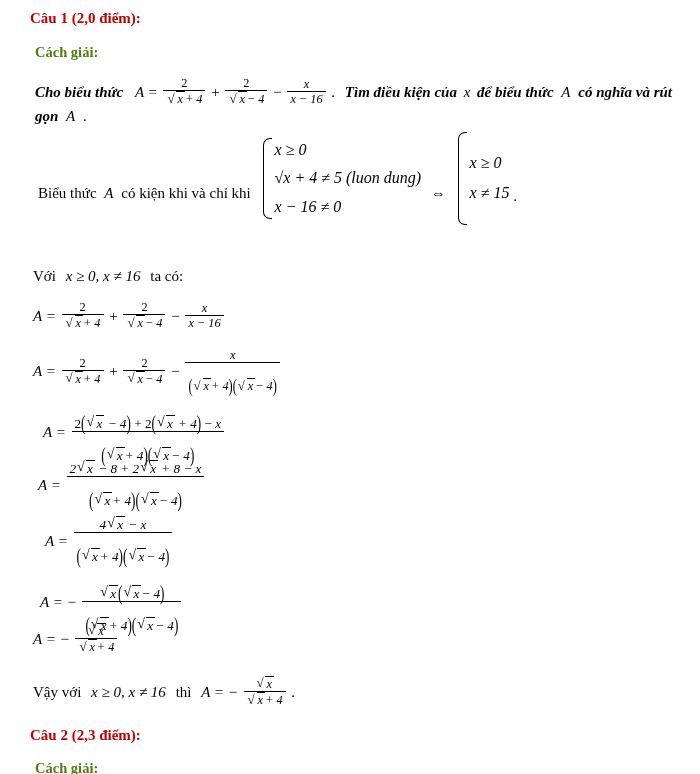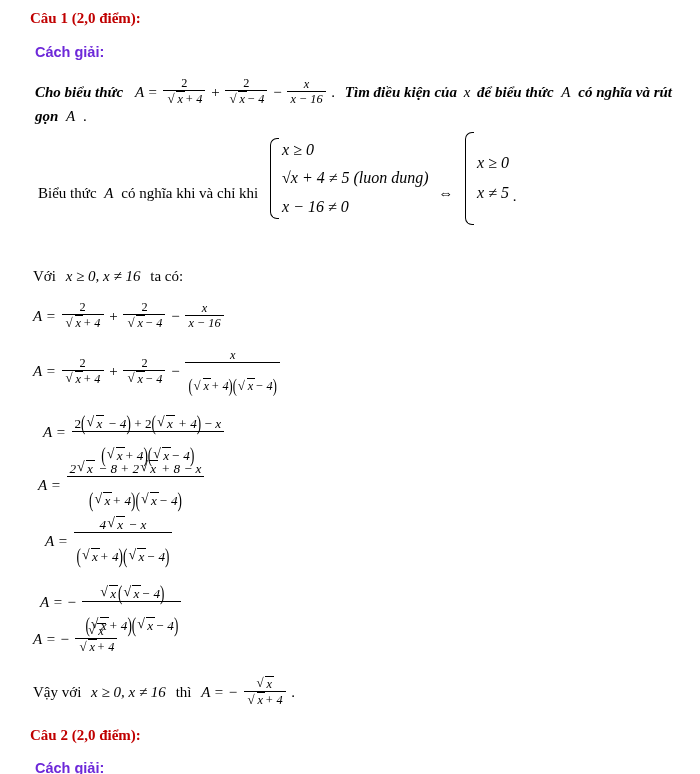--- a/index.html
+++ b/index.html
@@ -21,24 +21,24 @@
     height: 774px;
     padding: 0;
   }
   .heading {
     color: #c00000;
     font-weight: bold;
     font-size: 15px;
     font-family: "Liberation Serif", serif;
   }
   .subheading {
-    color: #6d28d9;
+    color: #4d7c0f;
     font-weight: bold;
     font-size: 14.5px;
-    font-family: Liberation Sans, sans-serif;
+    font-family: Liberation Serif, serif;
   }
   .row { position: absolute; }
   .mathline {
     font-family: "Liberation Serif", serif;
     font-size: 15px;
   }
   .it { font-style: italic; }
   .bi { font-style: italic; font-weight: bold; }
 
   
@@ -148,31 +148,31 @@
     <span class="cursive" style="margin:0 4px;">A</span>
     <span class="bi">có nghĩa và rút gọn</span>
     <span class="cursive" style="margin:0 4px;">A</span>
     <span>.</span>
   </div>
 
   <div class="row mathline" style="left:38px; top:130px; width:640px;">
     <span style="display:inline-block; vertical-align:middle; padding-top:30px;">
       <span>Biểu thức</span>
       <span class="cursive" style="margin:0 4px;">A</span>
-      <span>có nghĩa khi và chỉ khi</span>
+      <span>có kiện khi và chỉ khi</span>
     </span>
     <span class="sys" style="vertical-align:middle; margin-left:6px;">
       <span class="line it">x ≥ 0</span>
       <span class="line it">√x + 4 ≠ 5 (luon dung)</span>
       <span class="line it">x − 16 ≠ 0</span>
     </span>
     <span style="display:inline-block; vertical-align:middle; padding-top:30px; margin:0 6px;">⇔</span>
     <span class="sys sys2" style="vertical-align:middle; padding-top:18px; padding-bottom:18px;">
       <span class="line it">x ≥ 0</span>
-      <span class="line it">x ≠ 5</span>
+      <span class="line it">x ≠ 15</span>
     </span>
     <span style="display:inline-block; vertical-align:middle; padding-top:36px;">.</span>
   </div>
 
 
   <div class="row mathline" style="left:33px; top:268px;">
     <span>Với</span>
     <span class="it" style="margin:0 6px;">x ≥ 0,  x ≠ 16</span>
     <span>ta có:</span>
   </div>
@@ -276,17 +276,17 @@
     <span class="it" style="margin:0 6px;">x ≥ 0,  x ≠ 16</span>
     <span>thì</span>
     <span class="cursive" style="margin-left:6px;">A = −</span>
     <span class="frac">
       <span class="num"><span class="sqrt"><span class="rad it">x</span></span></span>
       <span class="den"><span class="sqrt"><span class="rad it">x</span></span><span class="it">+ 4</span></span>
     </span>
     <span>.</span>
   </div>
 
-  <div class="row heading" style="left:30px; top:727px;">Câu 2 (2,0 điểm):</div>
+  <div class="row heading" style="left:30px; top:727px;">Câu 2 (2,3 điểm):</div>
 
   <div class="row subheading" style="left:35px; top:760px;">Cách giải:</div>
 
 </div>
 
 </body></html>

